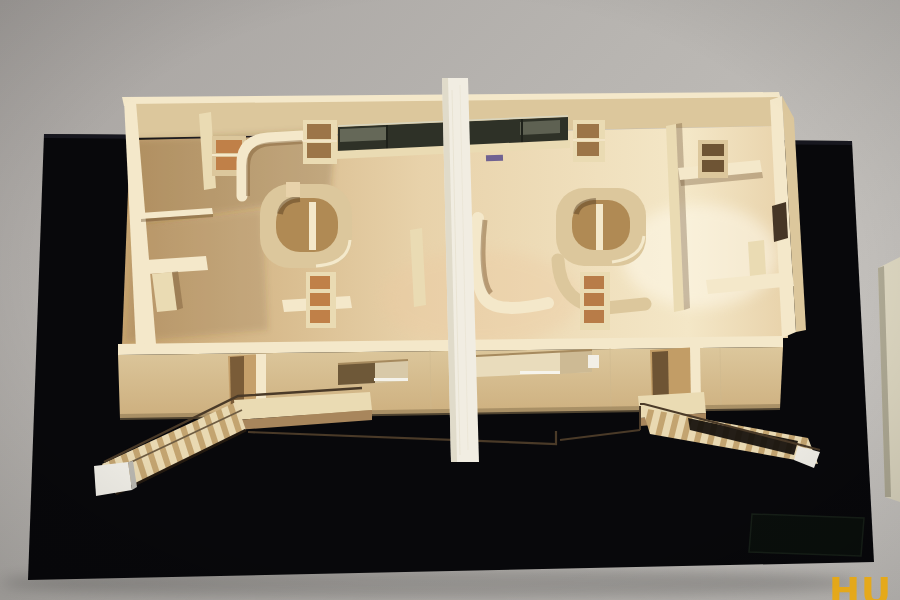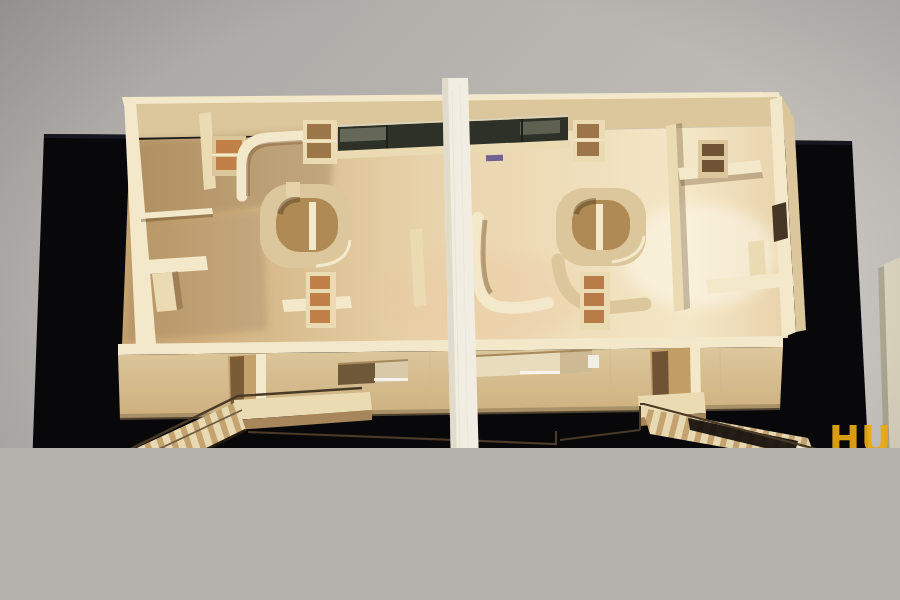--- a/index.html
+++ b/index.html
@@ -1,16 +1,16 @@
 <!DOCTYPE html>
 <html style="--c-wall_top: #a7a3a0; --c-wall_mid: #b8b5b1; --c-wall_bottom: #cac7c3; --c-base_black: #08080b; --c-base_edge: #1c1c24; --c-plaque_face: #0b100d; --c-plaque_line: #182119; --c-wood_bright: #f4e8ca; --c-wood_light: #eadbb3; --c-wood_mid: #dcc79c; --c-wood_tan: #cdaf7e; --c-wood_dark: #b08a54; --c-wood_shadow: #8a6a42; --c-opening_dark: #6e5434; --c-floor_left: #c7a470; --c-floor_center: #e8d2aa; --c-floor_right: #f4e7c7; --c-glazing: #2e3127; --c-glazing_hi: #787b6a; --c-divider: #f1ede2; --c-divider_shade: #ddd7c6; --c-rail: #4a3a28; --c-stair_light: #e9d9b2; --c-stair_dark: #c3a470; --c-pad_white: #efede6; --c-side_object: #dcd6c0; --c-label_purple: #5a4e8c; --c-watermark: #eaa90f;"><head>
 <meta charset="utf-8">
 <style>
   html,body{margin:0;padding:0;background:#b5b2ae;}
-  .stage{position:relative;width:900px;height:448px;overflow:hidden;
+  .stage{position:relative;width:900px;height:600px;overflow:hidden;
          font-family:"DejaVu Sans",sans-serif;
          background:linear-gradient(135deg,var(--c-wall_top) 0%,var(--c-wall_mid) 45%,var(--c-wall_bottom) 100%);}
   .stage svg{position:absolute;left:0;top:0;display:block;}
   
   .f-base{fill:var(--c-base_black);}
   .f-bright{fill:var(--c-wood_bright);}
   .f-light{fill:var(--c-wood_light);}
   .f-mid{fill:var(--c-wood_mid);}
   .f-dark{fill:var(--c-wood_dark);}
   .f-open{fill:var(--c-opening_dark);}

